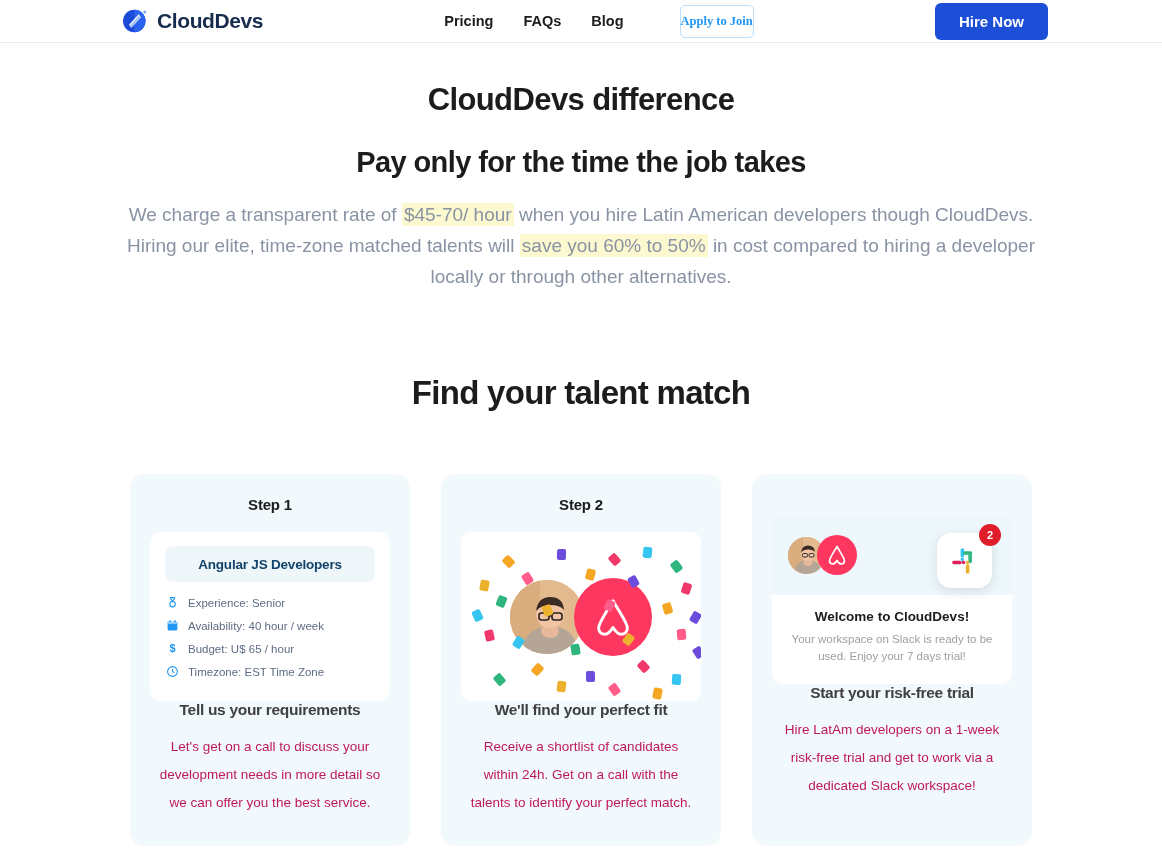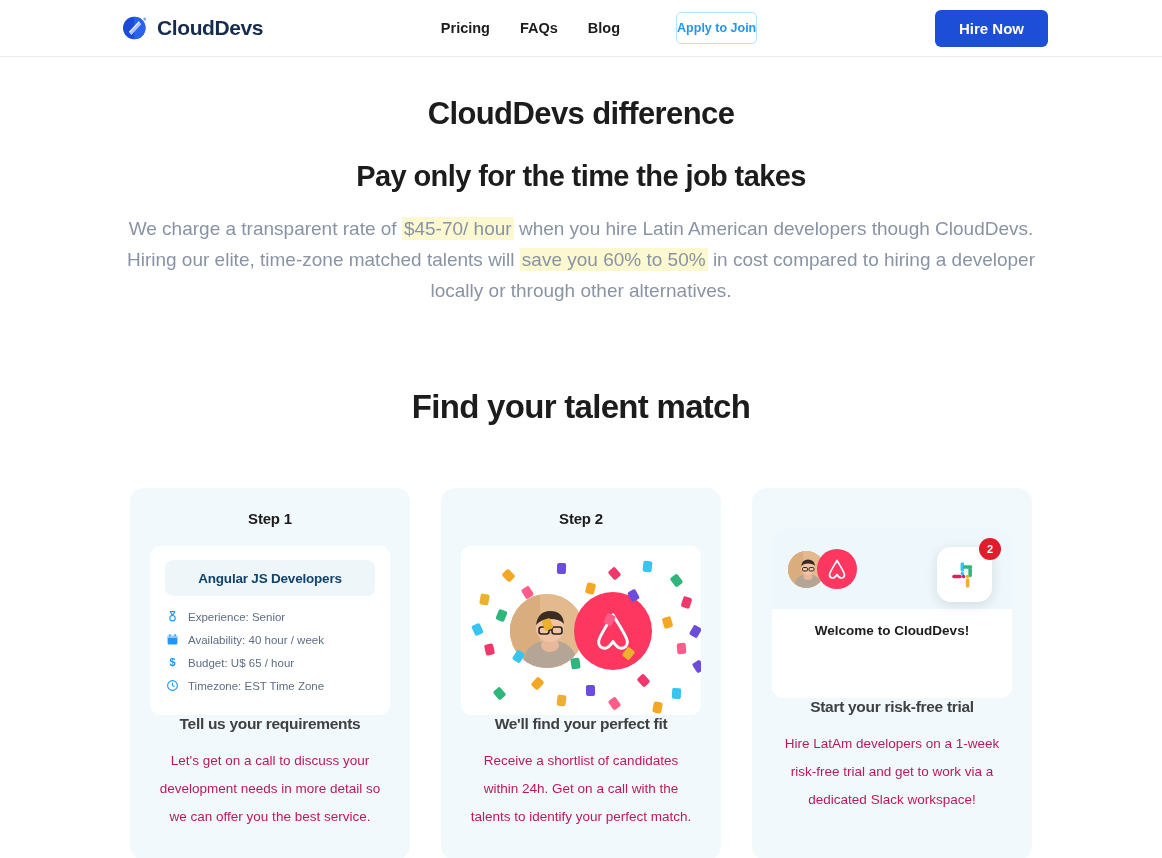--- a/index.html
+++ b/index.html
@@ -5,21 +5,21 @@
   * { box-sizing: border-box; margin: 0; padding: 0; }
   html, body {
     width: 1162px; height: 858px;
     background: #ffffff;
     font-family: "Liberation Sans", sans-serif;
     overflow: hidden;
   }
 
   
   .site-header {
-    height: 57px;
+    height: 43px;
     border-bottom: 1px solid #e9ecef;
     display: flex;
     align-items: center;
     padding: 0 114px 0 120px;
     position: relative;
   }
   .logo-wrap { display: flex; align-items: center; gap: 7px; }
   .logo-mark { width: 30px; height: 30px; display: block; }
   .logo-text {
     font-size: 21px; font-weight: bold; color: #172b4d;
@@ -36,21 +36,21 @@
   .btn-apply {
     margin-left: 26px;
     border: 1px solid #bcdffc;
     border-radius: 5px;
     background: #ffffff;
     color: #2196f3;
     font-size: 12.5px;
     font-weight: bold;
     padding: 8px 0;
     cursor: pointer;
-    font-family: Liberation Sans, sans-serif;
+    font-family: Liberation Serif, serif;
     white-space: nowrap;
   }
   .btn-hire {
     margin-left: auto;
     background: #1d4ed8;
     border: none;
     border-radius: 6px;
     color: #ffffff;
     font-size: 15px;
     font-weight: bold;
@@ -390,19 +390,20 @@
             <g fill="#e01e5a">
                 <rect x="4" y="26.5" width="17" height="6.5" rx="3.25"></rect>
                 <rect x="21" y="26.5" width="6.5" height="6.5" rx="3.25"></rect>
               </g>
           </svg>
           <span class="slack-badge">2</span>
         </div>
       </div>
       <div class="s3-bottom">
         <div class="s3-title">Welcome to CloudDevs!</div>
+        <div class="s3-sub">Your workspace on Slack is ready to be used. Enjoy your 7 days trial!</div>
       </div>
     </div>
     <div class="card-heading">Start your risk-free trial</div>
     <div class="card-body">Hire LatAm developers on a 1-week risk-free trial and get to work via a dedicated Slack workspace!</div>
   </div>
 
 </section>
 
 </body></html>

